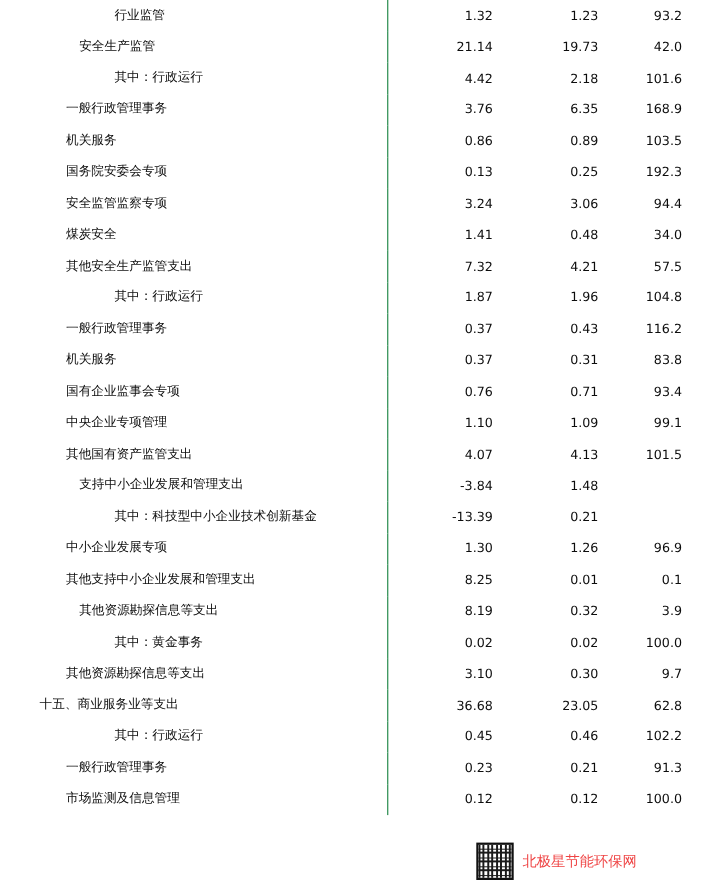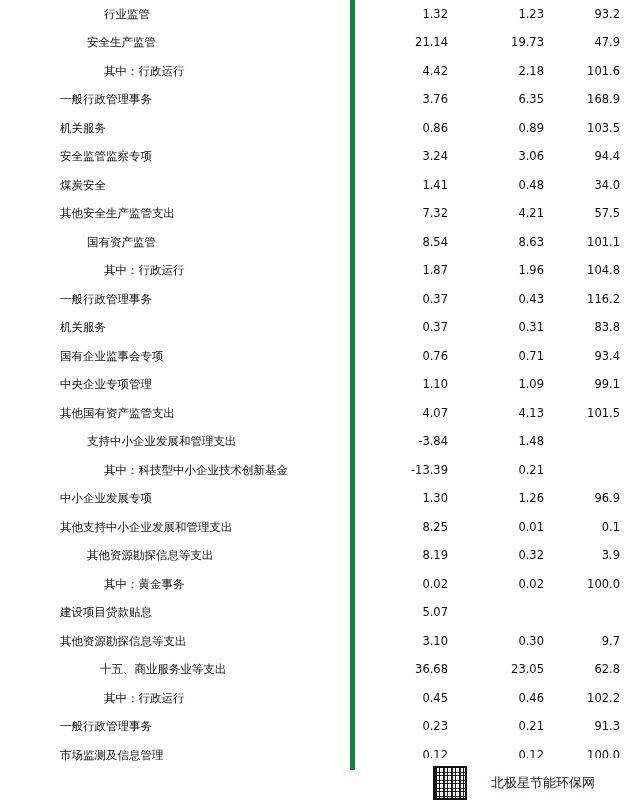--- a/index.html
+++ b/index.html
@@ -33,36 +33,36 @@
     vertical-align: middle;
     white-space: nowrap;
   }
   
   col.c-label { width: 352px; }
   col.c-v1 { width: 96px; }
   col.c-v2 { width: 96px; }
   col.c-v3 { width: 96px; }
 
   td.label {
-    border-right: 5px solid #15803d;
+    border-right: 1px solid #15803d;
     padding-left: 0;
     font-family: Liberation Serif, serif;
   }
   td.num {
     text-align: right;
     padding-right: 28px;
     font-size: 11.5px;
   }
   td.num.v3 { padding-right: 20px; }
 
   .lbl-inner { display: block; }
 
   
-  .ind0 { padding-left: 100px; }   
-  .ind1 { padding-left: 87px; }   
+  .ind0 { padding-left: 36px; }   
+  .ind1 { padding-left: 36px; margin-left: 36px; }   
   .ind2 { padding-left: 104px; }  
   .ind3 { padding-left: 60px; }  
 
   
   #wm {
     position: absolute;
     right: 0;
     bottom: 0;
     width: 215px;
     height: 50px;
@@ -79,22 +79,22 @@
       linear-gradient(90deg,#1a1a1a 25%,transparent 25%,transparent 50%,#1a1a1a 50%,#1a1a1a 62%,transparent 62%),
       linear-gradient(0deg,#1a1a1a 18%,transparent 18%,transparent 42%,#1a1a1a 42%,#1a1a1a 56%,transparent 56%);
     background-size: 8px 8px, 8px 8px;
     background-color: #ffffff;
     border: 2px solid #111;
     box-sizing: border-box;
     flex: none;
   }
   #wm .wmtext {
     font-size: 13px;
-    color: #0f172a;
-    margin-left: 24px;
+    color: #ef4444;
+    margin-left: 8px;
     white-space: nowrap;
   }
 </style>
 </head>
 <body>
 
 <div id="sheet">
   <table class="fin">
     <colgroup>
       <col class="c-label">
@@ -110,21 +110,21 @@
           <td class="num">1.32</td>
           <td class="num">1.23</td>
           <td class="num v3">93.2</td>
         </tr>
         <tr>
           <td class="label">
             <span class="lbl-inner ind1">安全生产监管</span>
           </td>
           <td class="num">21.14</td>
           <td class="num">19.73</td>
-          <td class="num v3">47.9</td>
+          <td class="num v3">42.0</td>
         </tr>
         <tr>
           <td class="label">
             <span class="lbl-inner ind2">其中：行政运行</span>
           </td>
           <td class="num">4.42</td>
           <td class="num">2.18</td>
           <td class="num v3">101.6</td>
         </tr>
         <tr>
@@ -138,20 +138,28 @@
         <tr>
           <td class="label">
             <span class="lbl-inner ind3">机关服务</span>
           </td>
           <td class="num">0.86</td>
           <td class="num">0.89</td>
           <td class="num v3">103.5</td>
         </tr>
         <tr>
           <td class="label">
+            <span class="lbl-inner ind3">国务院安委会专项</span>
+          </td>
+          <td class="num">0.13</td>
+          <td class="num">0.25</td>
+          <td class="num v3">192.3</td>
+        </tr>
+        <tr>
+          <td class="label">
             <span class="lbl-inner ind3">安全监管监察专项</span>
           </td>
           <td class="num">3.24</td>
           <td class="num">3.06</td>
           <td class="num v3">94.4</td>
         </tr>
         <tr>
           <td class="label">
             <span class="lbl-inner ind3">煤炭安全</span>
           </td>
@@ -162,28 +170,20 @@
         <tr>
           <td class="label">
             <span class="lbl-inner ind3">其他安全生产监管支出</span>
           </td>
           <td class="num">7.32</td>
           <td class="num">4.21</td>
           <td class="num v3">57.5</td>
         </tr>
         <tr>
           <td class="label">
-            <span class="lbl-inner ind1">国有资产监管</span>
-          </td>
-          <td class="num">8.54</td>
-          <td class="num">8.63</td>
-          <td class="num v3">101.1</td>
-        </tr>
-        <tr>
-          <td class="label">
             <span class="lbl-inner ind2">其中：行政运行</span>
           </td>
           <td class="num">1.87</td>
           <td class="num">1.96</td>
           <td class="num v3">104.8</td>
         </tr>
         <tr>
           <td class="label">
             <span class="lbl-inner ind3">一般行政管理事务</span>
           </td>
@@ -263,28 +263,20 @@
           <td class="num">0.32</td>
           <td class="num v3">3.9</td>
         </tr>
         <tr>
           <td class="label">
             <span class="lbl-inner ind2">其中：黄金事务</span>
           </td>
           <td class="num">0.02</td>
           <td class="num">0.02</td>
           <td class="num v3">100.0</td>
-        </tr>
-        <tr>
-          <td class="label">
-            <span class="lbl-inner ind3">建设项目贷款贴息</span>
-          </td>
-          <td class="num">5.07</td>
-          <td class="num"></td>
-          <td class="num v3"></td>
         </tr>
         <tr>
           <td class="label">
             <span class="lbl-inner ind3">其他资源勘探信息等支出</span>
           </td>
           <td class="num">3.10</td>
           <td class="num">0.30</td>
           <td class="num v3">9.7</td>
         </tr>
         <tr>

